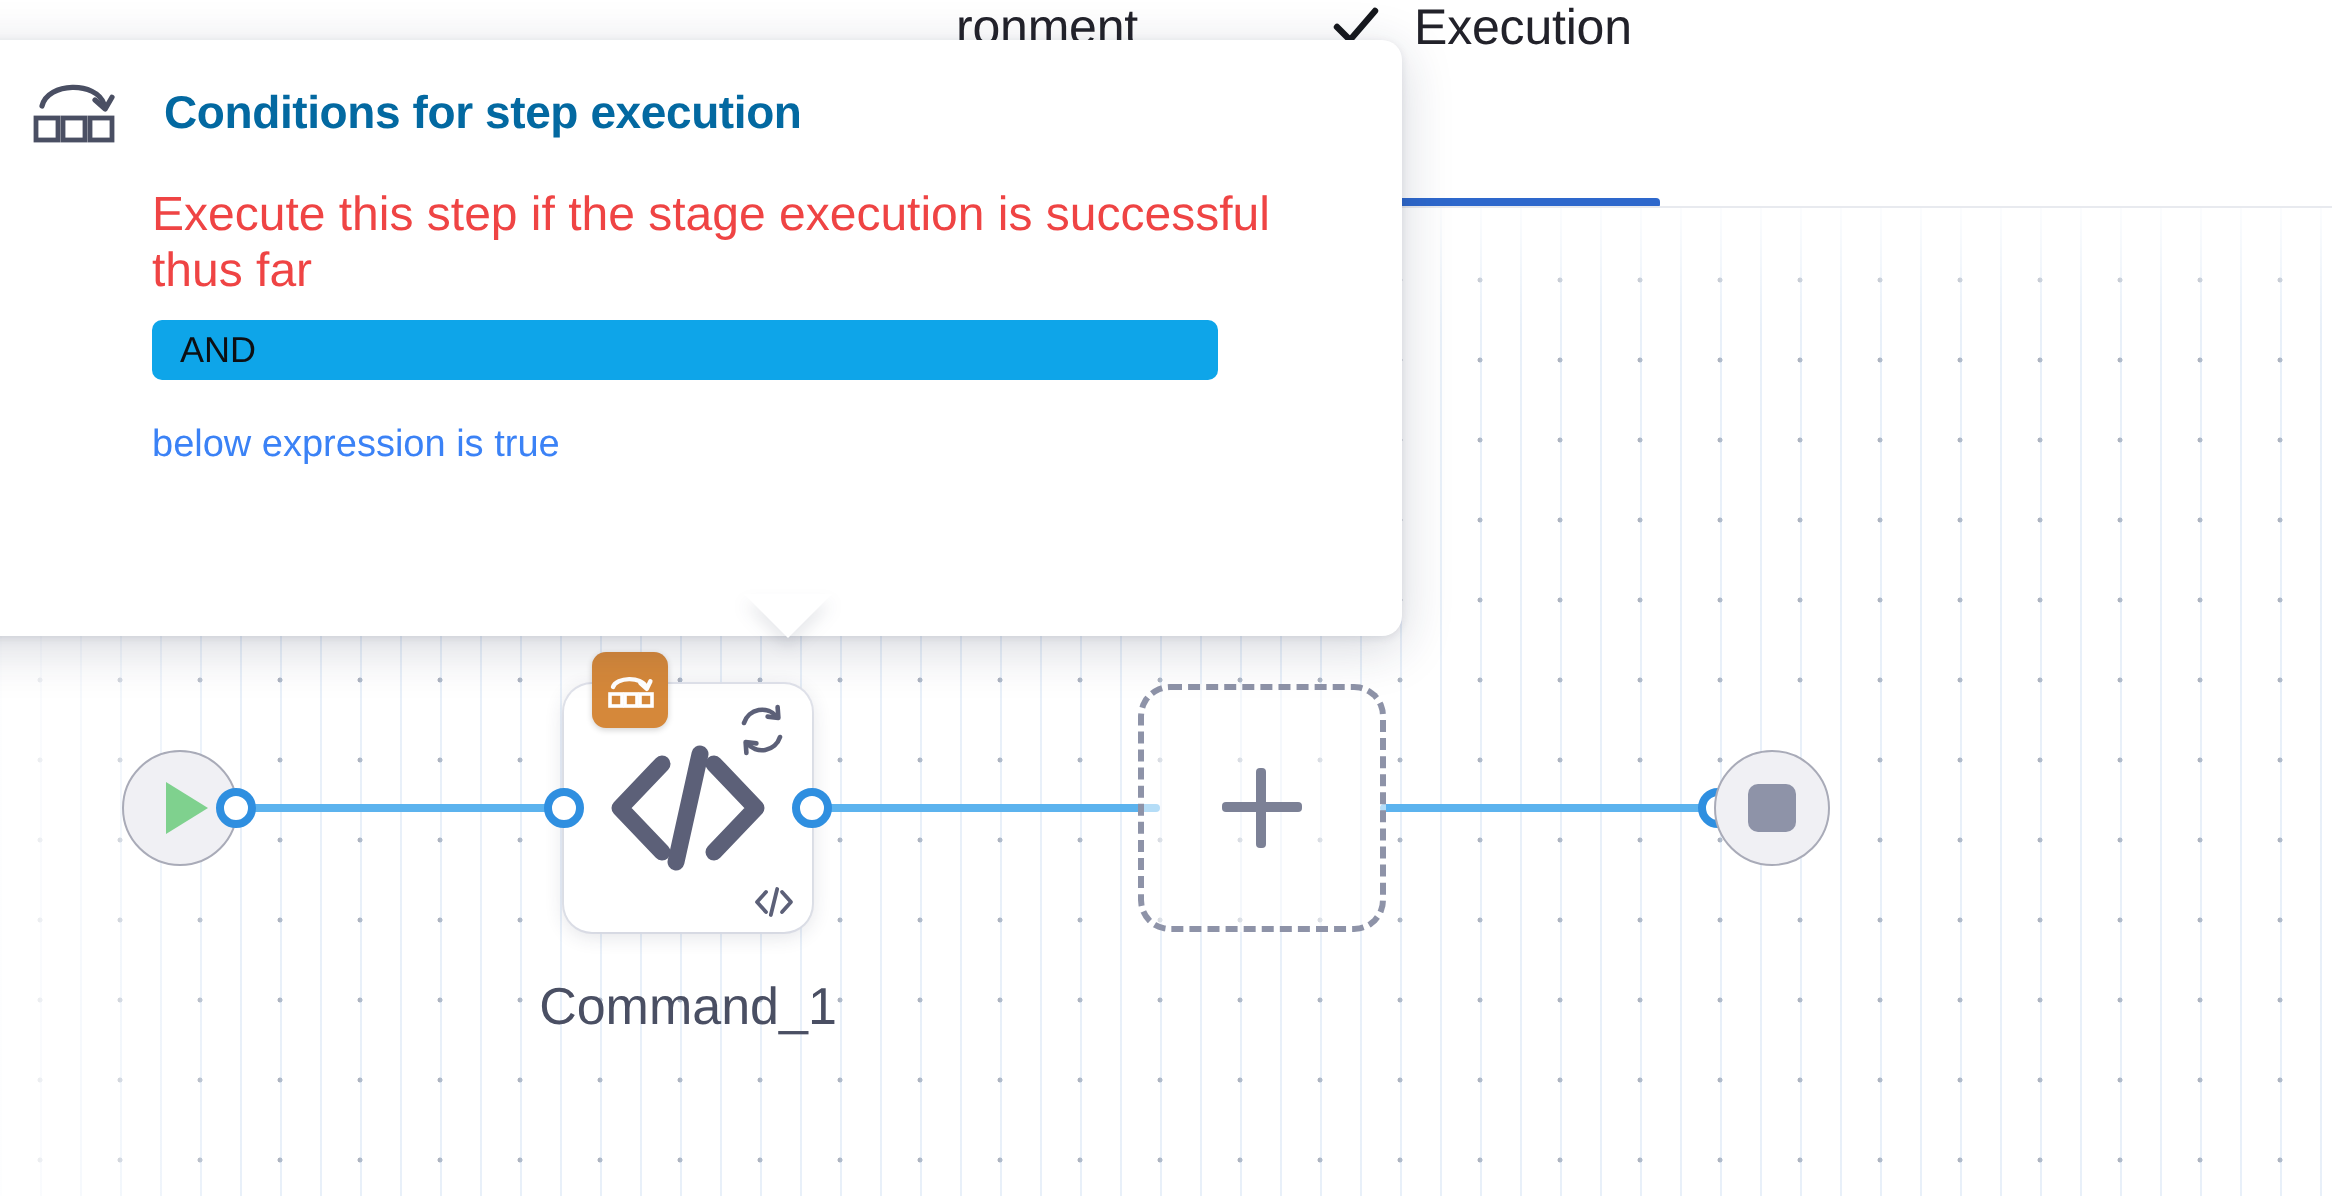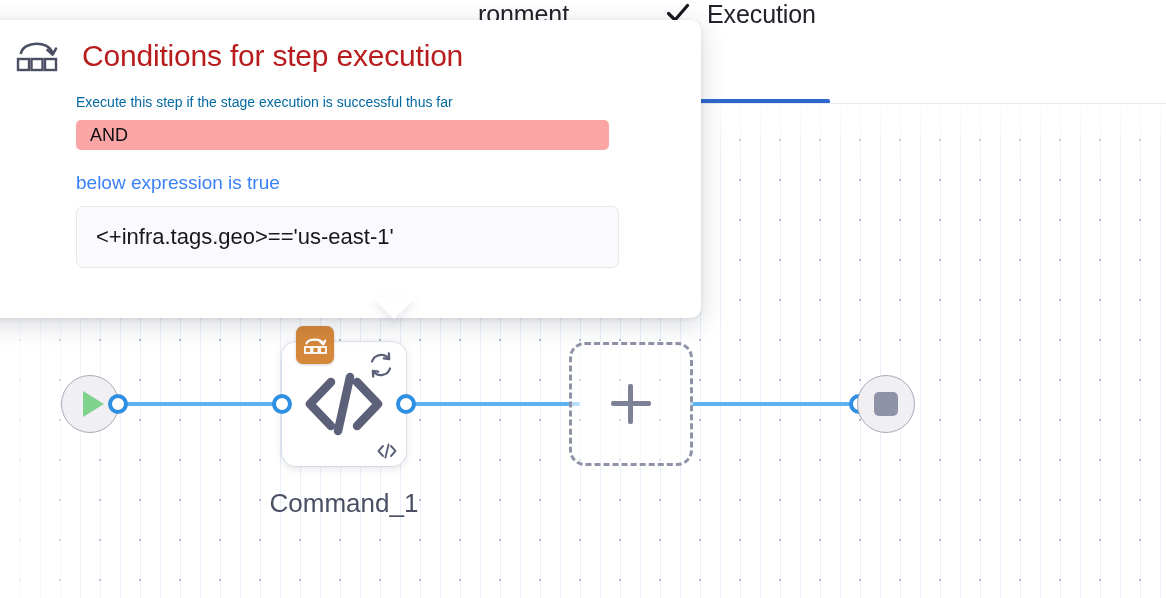--- a/index.html
+++ b/index.html
@@ -227,34 +227,35 @@
     padding: 16px 36px 0 14px;
   }
   .pop-head {
     display: flex;
     align-items: center;
     gap: 22px;
     margin-bottom: 10px;
   }
   .pop-head-icon { width: 46px; height: 40px; flex: 0 0 auto; color: #4a4f63; }
   .pop-title {
-    font-size: 30px;
-    color: #b91c1c;
+    font-size: 23px;
+    color: #0369a1;
     letter-spacing: -0.2px;
+    font-weight: bold;
   }
   .pop-line {
-    font-size: 14px;
-    color: #0369a1;
+    font-size: 24px;
+    color: #ef4444;
     margin: 18px 0 10px 62px;
   }
   .pop-field {
     margin-left: 62px;
     margin-right: 56px;
     height: 30px;
-    background: #fca5a5;
+    background: #0ea5e9;
     border-radius: 5px;
     display: flex;
     align-items: center;
     padding: 0 14px;
     font-size: 18px;
     color: #0d0f13;
   }
   .pop-line2 {
     font-size: 19px;
     color: #3b82f6;
@@ -375,17 +376,16 @@
         </span>
         <span class="pop-title">Conditions for step execution</span>
       </div>
 
       <div class="pop-line">Execute this step if the stage execution is successful thus far</div>
 
       <div class="pop-field">AND</div>
 
       <div class="pop-line2">below expression is true</div>
 
-      <div class="pop-expr">&lt;+infra.tags.geo&gt;=='us-east-1'</div>
     </div>
   </div>
 
 </div>
 
 </body></html>

